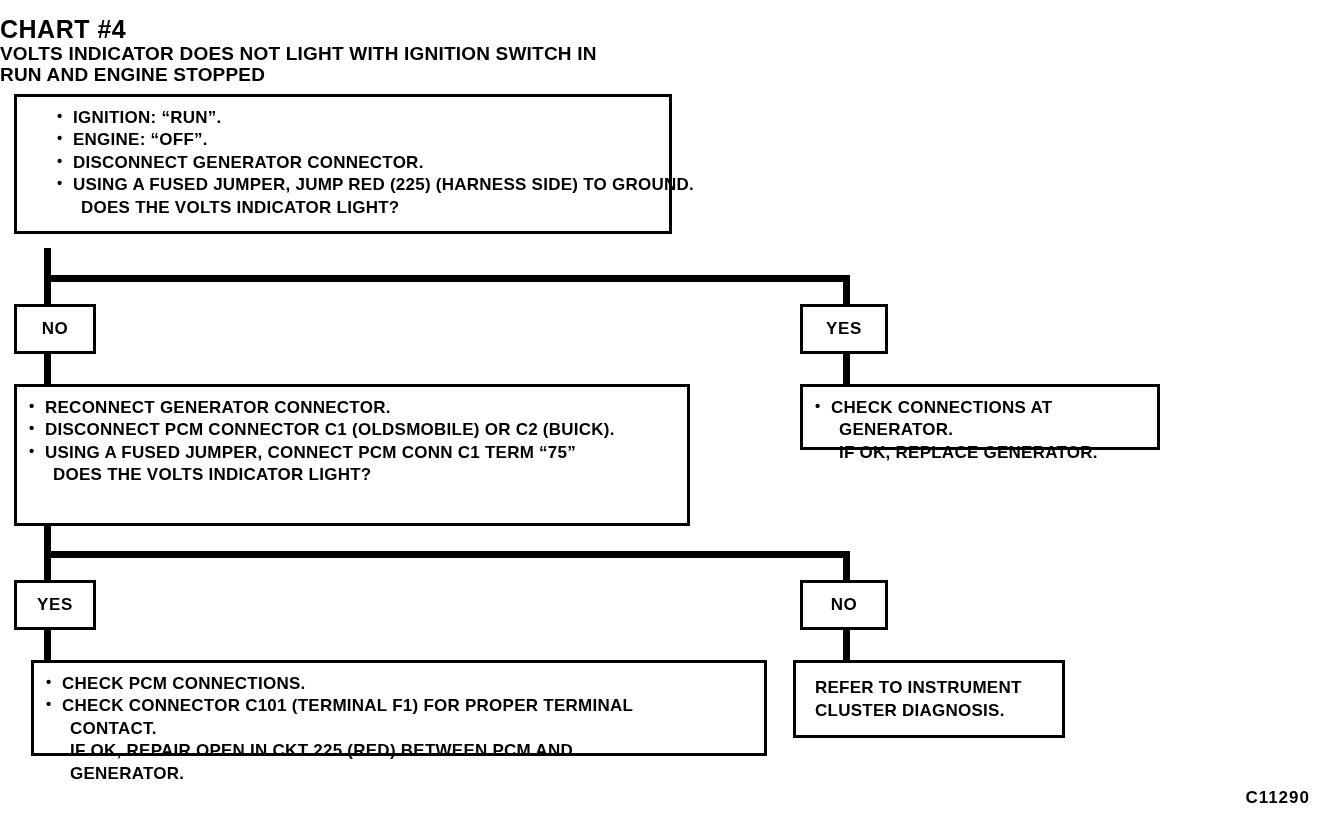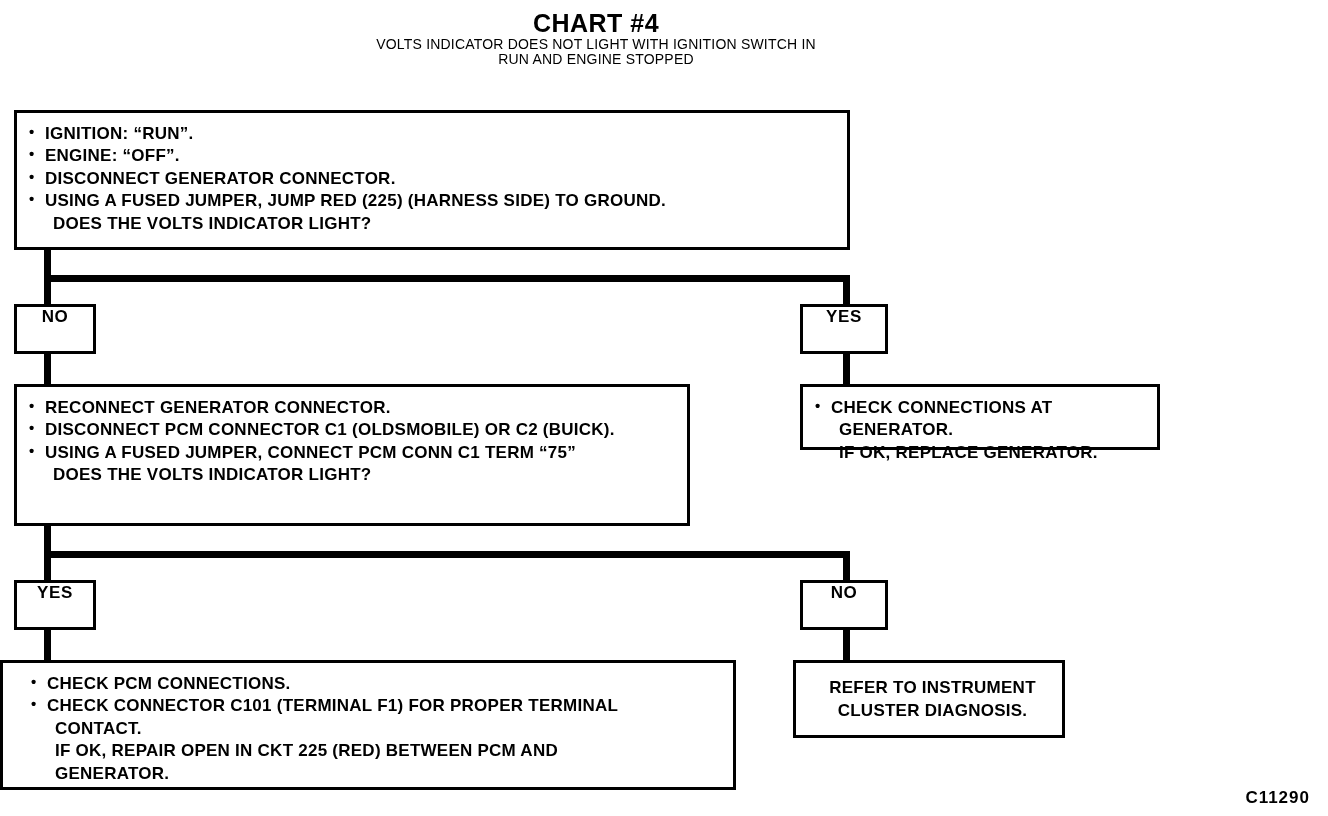--- a/index.html
+++ b/index.html
@@ -17,52 +17,53 @@
     width: 1328px;
     height: 816px;
     background: #ffffff;
     overflow: hidden;
   }
 
   
   .title-block {
     position: absolute;
     left: 0;
-    top: 10px;
+    top: 16px;
     width: 1192px;
-    text-align: center;
+    text-align: left;
   }
   .title-main {
     font-size: 25px;
     font-weight: bold;
     letter-spacing: 0.5px;
     line-height: 1.06;
     white-space: nowrap;
   }
   .title-sub {
-    font-size: 14px;
-    font-weight: normal;
+    font-size: 19px;
+    font-weight: bold;
     letter-spacing: 0.2px;
     line-height: 1.12;
     white-space: nowrap;
   }
 
   
   .box {
     position: absolute;
     box-sizing: border-box;
     border: 3px solid #000000;
     background: #ffffff;
     z-index: 3;
   }
   .box-inner {
     padding: 10px 12px 8px 12px;
   }
   .label-box {
     display: flex;
+    align-items: center;
     justify-content: center;
   }
   .label-box .label-text {
     font-size: 17px;
     font-weight: bold;
     letter-spacing: 0.6px;
   }
 
   
   ul.lines {
@@ -148,21 +149,21 @@
   <div class="conn" style="left:44px; top:551px; width:806px; height:7px;"></div>
 
   <div class="conn" style="left:44px; top:551px; width:7px; height:32px;"></div>
 
   <div class="conn" style="left:843px; top:551px; width:7px; height:32px;"></div>
 
   <div class="conn" style="left:44px; top:628px; width:7px; height:32px;"></div>
 
   <div class="conn" style="left:843px; top:628px; width:7px; height:32px;"></div>
 
-  <div class="box" style="left:14px; top:110px; width:836px; height:140px;">
+  <div class="box" style="left:14px; top:94px; width:658px; height:140px;padding-left:28px;">
     <div class="box-inner">
       <ul class="lines">
         <li class="bulleted">IGNITION: “RUN”.</li>
         <li class="bulleted">ENGINE: “OFF”.</li>
         <li class="bulleted">DISCONNECT GENERATOR CONNECTOR.</li>
         <li class="bulleted">USING A FUSED JUMPER, JUMP RED (225) (HARNESS SIDE) TO GROUND.</li>
         <li class="cont">DOES THE VOLTS INDICATOR LIGHT?</li>
       </ul>
     </div>
   </div>
@@ -197,34 +198,34 @@
   </div>
 
   <div class="box label-box" style="left:14px; top:580px; width:82px; height:50px;">
     <span class="label-text">YES</span>
   </div>
 
   <div class="box label-box" style="left:800px; top:580px; width:88px; height:50px;">
     <span class="label-text">NO</span>
   </div>
 
-  <div class="box" style="left:0; top:660px; width:736px; height:130px;padding-left:16px;">
+  <div class="box" style="left:31px; top:660px; width:736px; height:96px;">
     <div class="box-inner">
       <ul class="lines">
         <li class="bulleted">CHECK PCM CONNECTIONS.</li>
         <li class="bulleted">CHECK CONNECTOR C101 (TERMINAL F1) FOR PROPER TERMINAL</li>
         <li class="cont">CONTACT.</li>
         <li class="cont">IF OK, REPAIR OPEN IN CKT 225 (RED) BETWEEN PCM AND</li>
         <li class="cont">GENERATOR.</li>
       </ul>
     </div>
   </div>
 
   <div class="box" style="left:793px; top:660px; width:272px; height:78px;">
-    <div class="box-inner" style="padding-top:14px; padding-left:19px;text-align:center;">
+    <div class="box-inner" style="padding-top:14px; padding-left:19px;">
       <ul class="plain-lines">
         <li>REFER TO INSTRUMENT</li>
         <li>CLUSTER DIAGNOSIS.</li>
       </ul>
     </div>
   </div>
 
   <div class="refcode">C11290</div>
 
 </div>

